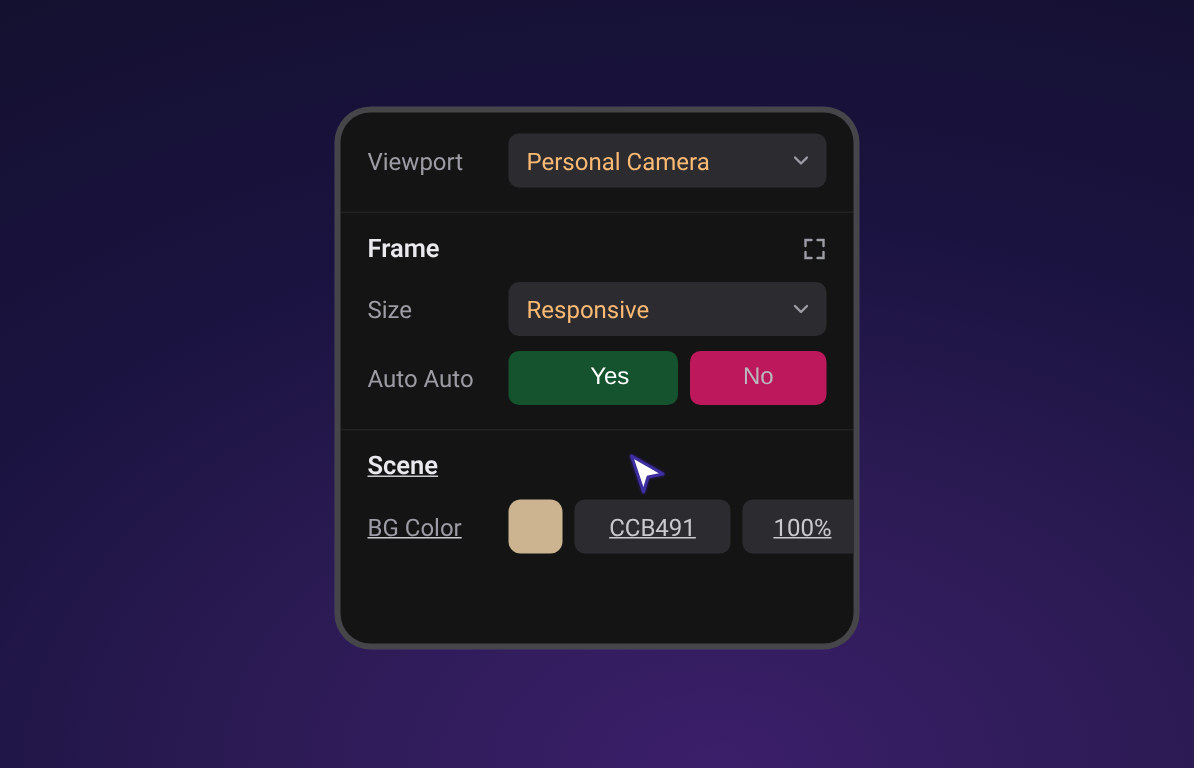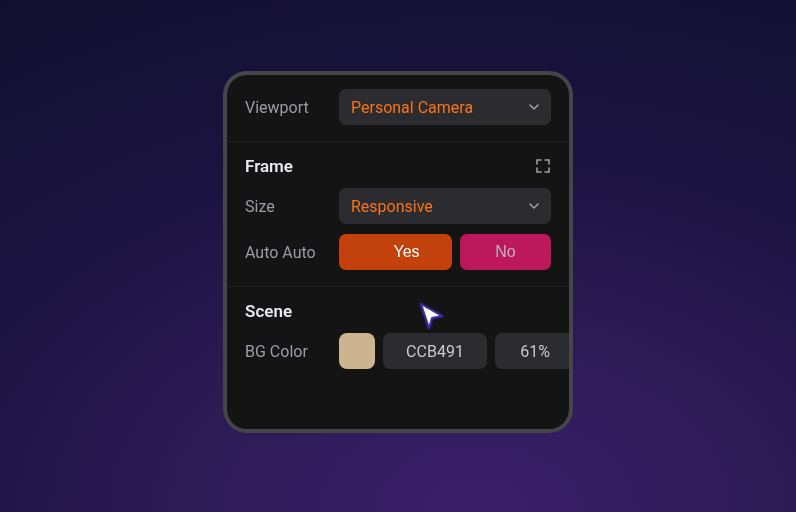--- a/index.html
+++ b/index.html
@@ -26,21 +26,21 @@
     border: 4px solid rgba(160,160,175,0.35);
     border-radius: 24px;
     box-sizing: border-box;
     color: #c9c9ce;
     overflow: hidden;
   }
   .section {
     padding: 14px 18px 16px 18px;
     border-bottom: 1px solid rgba(255,255,255,0.06);
   }
-  .section:last-child { border-bottom: none; padding-bottom: 18px; }
+  .section:last-child { border-bottom: none; padding-bottom: 18px; text-decoration: underline; }
   .row {
     display: flex;
     align-items: center;
     min-height: 36px;
   }
   .label-col {
     width: 94px;
     flex: 0 0 94px;
     font-size: 16px;
     color: #9c9ca5;
@@ -64,21 +64,21 @@
   .select {
     flex: 1;
     height: 36px;
     background: #2c2c30;
     border-radius: 7px;
     display: flex;
     align-items: center;
     justify-content: space-between;
     padding: 0 12px;
     font-size: 16px;
-    color: #f97316;
+    color: #fdba74;
     cursor: pointer;
   }
   .chev {
     width: 10px;
     height: 10px;
   }
   .chev svg { display:block; }
   .seg {
     flex: 1;
     display: flex;
@@ -91,21 +91,21 @@
     background: #be185d;
     color: #b8b8be;
     display: flex;
     align-items: center;
     justify-content: center;
     font-size: 16px;
     cursor: pointer;
     border: none;
   }
   .seg-btn.active {
-    background: #c2410c;
+    background: #14532d;
     color: #ffffff;
     padding-left: 28px;
   }
   .corner-icon {
     width: 16px; height: 16px;
     color: #9c9ca5;
     cursor: pointer;
   }
   .swatch {
     width: 36px;
@@ -196,21 +196,21 @@
 
     <div class="section">
       <div class="heading-row" style="margin-bottom:12px;">
         <div class="heading">Scene</div>
       </div>
       <div class="row">
         <div class="label-col">BG Color</div>
         <div class="control-col">
           <div class="swatch" style="background:#ccb491;"></div>
           <div class="chip hex">CCB491</div>
-          <div class="chip alpha">61%</div>
+          <div class="chip alpha">100%</div>
         </div>
       </div>
     </div>
 
   </div>
 
   <div class="cursor">
     <svg width="28" height="28" viewBox="0 0 28 28">
       <path d="M3 2 L24 14 L14 16 L11 26 Z" fill="#ffffff" stroke="#3d2fa0" stroke-width="2" stroke-linejoin="round"></path>
     </svg>

